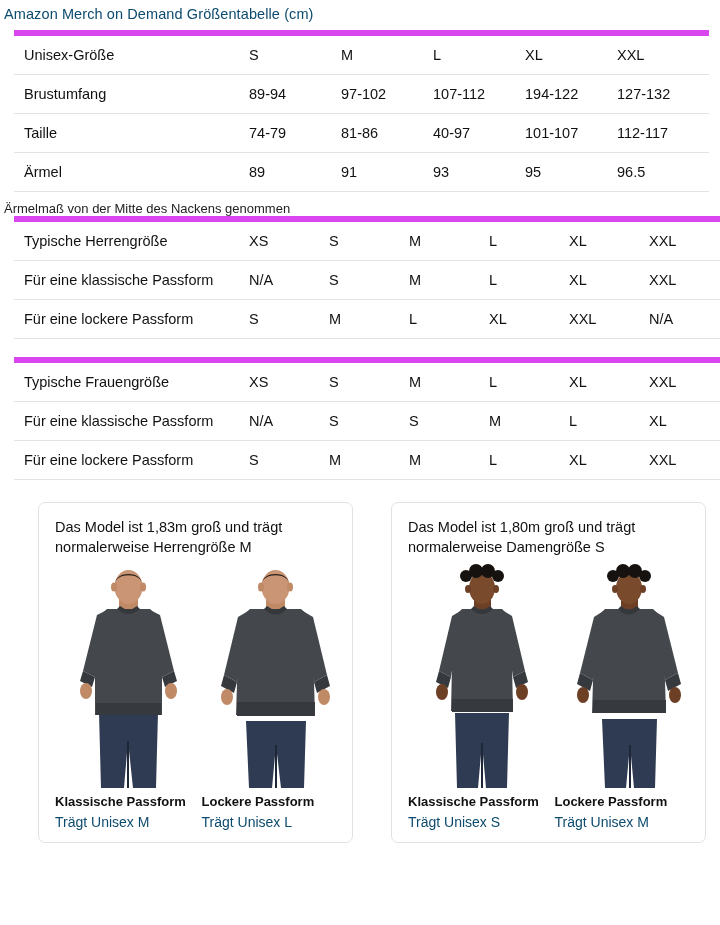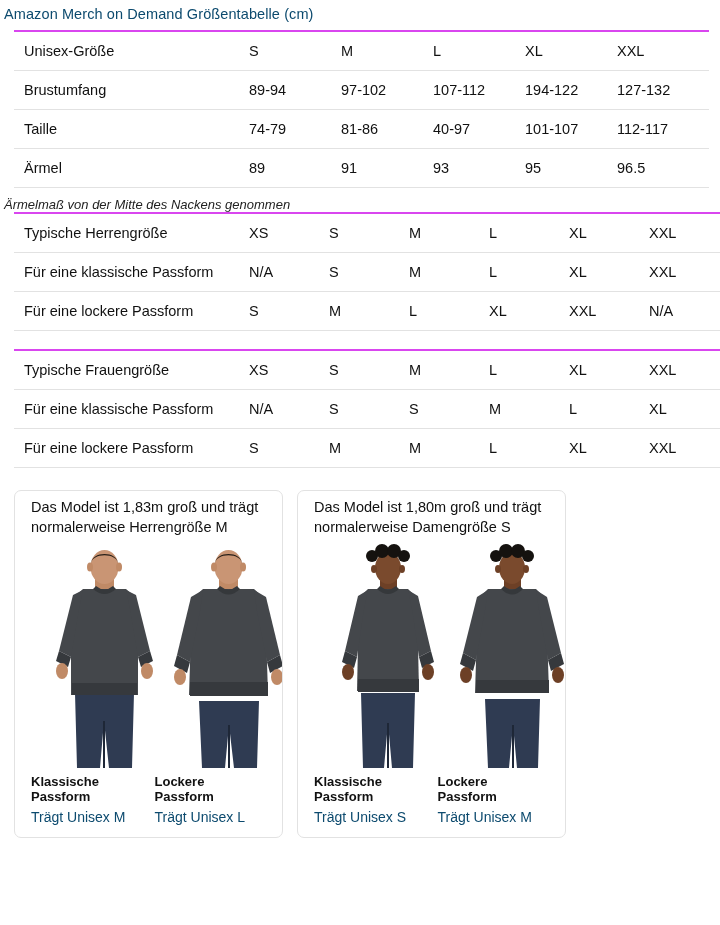--- a/index.html
+++ b/index.html
@@ -36,58 +36,58 @@
   }
   table.size-table td {
     font-size: 14.5px;
     color: #111;
     padding: 11px 0 11px 0;
     border-bottom: 1px solid #e2e2e2;
     vertical-align: middle;
     white-space: nowrap;
   }
   table.size-table tr:first-child td {
-    border-top: 2px solid #d946ef;
+    border-top: 6px solid #d946ef;
   }
   .rowlabel { padding-left: 10px !important; }
 
   
   .t-main col.c0 { width: 235px; }
   .t-main col.cx { width: 92px; }
 
   
   .t-fit col.c0 { width: 235px; }
   .t-fit col.cx { width: 80px; }
 
   .note {
     font-size: 13px;
     color: #222;
     padding: 9px 0 0 4px;
-    font-style: italic;
   }
   .section-label {
     font-size: 14.5px;
     color: #111;
     padding: 21px 0 8px 4px;
   }
   .gap-between-fit { height: 18px; }
 
   .models-row {
     display: flex;
     margin: 22px 14px 0 14px;
     gap: 14px;
   }
   .model-card {
     border: 1px solid #e2e2e2;
     border-radius: 7px;
-    width: 269px;
+    width: 332px;
     box-sizing: border-box;
-    padding: 6px 16px 12px 16px;
+    padding: 14px 16px 12px 16px;
     position: relative;
     overflow: hidden;
+    margin-left: 24px;
   }
   .model-caption {
     font-size: 14.5px;
     line-height: 20px;
     color: #111;
     margin-bottom: 6px;
   }
   .figures {
     display: flex;
     gap: 12px;

